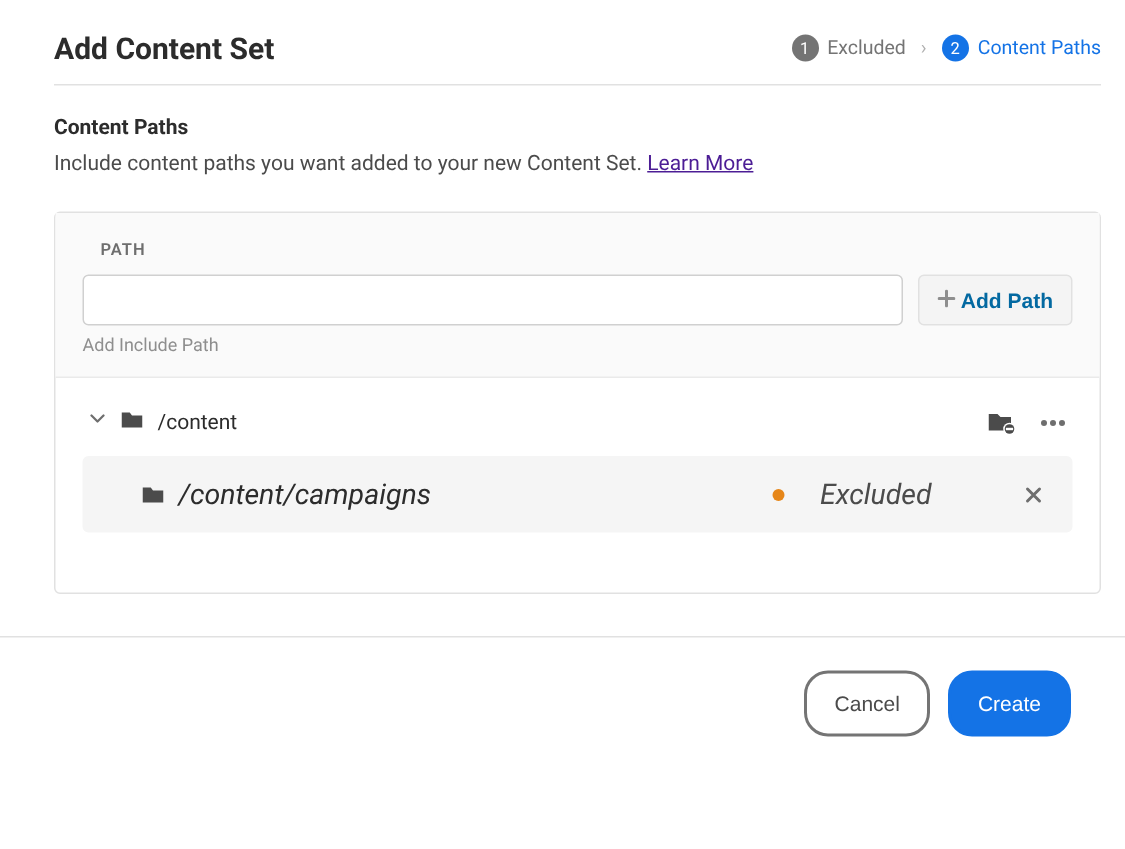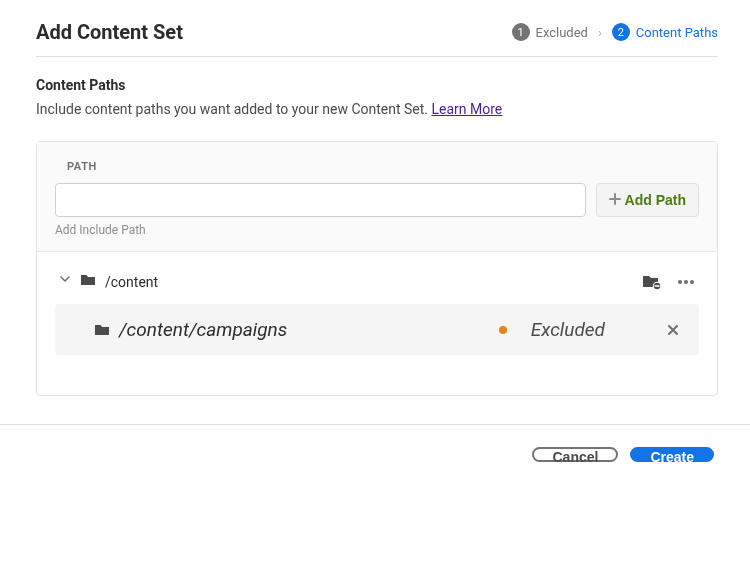--- a/index.html
+++ b/index.html
@@ -1,53 +1,53 @@
 <!DOCTYPE html>
 <html><head>
   <meta charset="utf-8">
   <style>
     * { box-sizing: border-box; margin: 0; padding: 0; }
     html, body { width: 750px; height: 566px; font-family: -apple-system, BlinkMacSystemFont, "Segoe UI", Roboto, sans-serif; background: #fff; color: #2c2c2c; }
-    .container { padding: 20px 32px 0 36px; }
+    .container { padding: 20px 16px 0 36px; }
     .header { display: flex; justify-content: space-between; align-items: center; padding-bottom: 12px; border-bottom: 1px solid #e1e1e1; }
     .title { font-size: 20px; font-weight: 700; }
     .stepper { display: flex; align-items: center; gap: 10px; font-size: 13px; }
     .step { display: flex; align-items: center; gap: 6px; }
     .step-circle { width: 18px; height: 18px; border-radius: 50%; display: flex; align-items: center; justify-content: center; font-size: 11px; color: #fff; }
     .circle-done { background: #747474; }
     .circle-active { background: #1473e6; }
     .step-done-label { color: #747474; }
     .step-active-label { color: #1473e6; }
     .step-sep { color: #b0b0b0; }
     .section-head { margin-top: 20px; }
     .section-title { font-size: 14px; font-weight: 700; }
     .section-desc { margin-top: 8px; font-size: 14px; color: #4b4b4b; }
     .learn-more { color: #4c1d95; text-decoration: underline; cursor: pointer; }
     .panel { margin-top: 24px; border: 1px solid #e1e1e1; border-radius: 4px; }
     .path-header { background: #fafafa; padding: 18px 18px 14px 18px; border-bottom: 1px solid #eaeaea; }
     .path-label { font-size: 11px; letter-spacing: 0.06em; color: #6e6e6e; font-weight: 600; margin-bottom: 10px; margin-left: 12px; }
     .path-input-row { display: flex; gap: 10px; align-items: center; }
     .path-input { flex: 1; height: 34px; border: 1px solid #d0d0d0; border-radius: 4px; background: #fff; padding: 0 10px; font-size: 14px; }
-    .add-path-btn { display: flex; align-items: center; gap: 4px; height: 34px; padding: 0 12px; border: 1px solid #e1e1e1; border-radius: 4px; background: #f4f4f4; color: #4d7c0f; font-size: 14px; font-weight: 600; cursor: default; }
+    .add-path-btn { display: flex; align-items: center; gap: 4px; height: 34px; padding: 0 12px; border: 1px solid #e1e1e1; border-radius: 4px; background: #f4f4f4; color: #0369a1; font-size: 14px; font-weight: 600; cursor: default; }
     .helper { margin-top: 6px; font-size: 12px; color: #8e8e8e; }
     .tree { padding: 12px 18px 40px 18px; }
     .tree-row { display: flex; padding: 10px 4px; font-size: 14px; }
     .caret { color: #6e6e6e; margin-right: 10px; width: 12px; display:flex; justify-content:center; cursor:pointer; }
     .folder-icon { width: 14px; display:inline-flex; justify-content:center; color:#4b4b4b; margin-right: 10px; }
     .tree-label { flex: 1; }
     .row-actions { display: flex; align-items: center; gap: 16px; color: #6e6e6e; }
     .icon-btn { cursor: pointer; display:inline-flex; }
     .child-row { display: flex; align-items: center; background: #f5f5f5; border-radius: 4px; padding: 14px 18px 14px 40px; margin-top: 4px; font-size: 19px; font-style: italic; }
     .child-label { flex: 1; display:flex; align-items:center; }
     .status { display: flex; align-items: center; gap: 24px; color: #4b4b4b; margin-right: 60px; }
     .status-dot { width: 8px; height: 8px; border-radius: 50%; background: #e68619; }
     .remove-x { color: #6e6e6e; cursor: pointer; width:16px; display:inline-flex; justify-content:center; }
     .footer-sep { border-top: 1px solid #e1e1e1; margin-top: 28px; }
     .footer { display: flex; justify-content: flex-end; gap: 12px; padding: 22px 36px; }
-    .btn { height: 15px; padding: 0 18px; border-radius: 16px; font-size: 14px; font-weight: 700; cursor: pointer; }
+    .btn { height: 44px; padding: 0 18px; border-radius: 16px; font-size: 14px; font-weight: 400; cursor: pointer; }
     .btn-secondary { background: #fff; border: 2px solid #747474; color: #4b4b4b; }
     .btn-primary { background: #1473e6; border: 2px solid #1473e6; color: #fff; }
   </style>
 </head>
 <body>
 
 <div class="container">
   <div class="header">
     <div class="title">Add Content Set</div>
     <div class="stepper">

